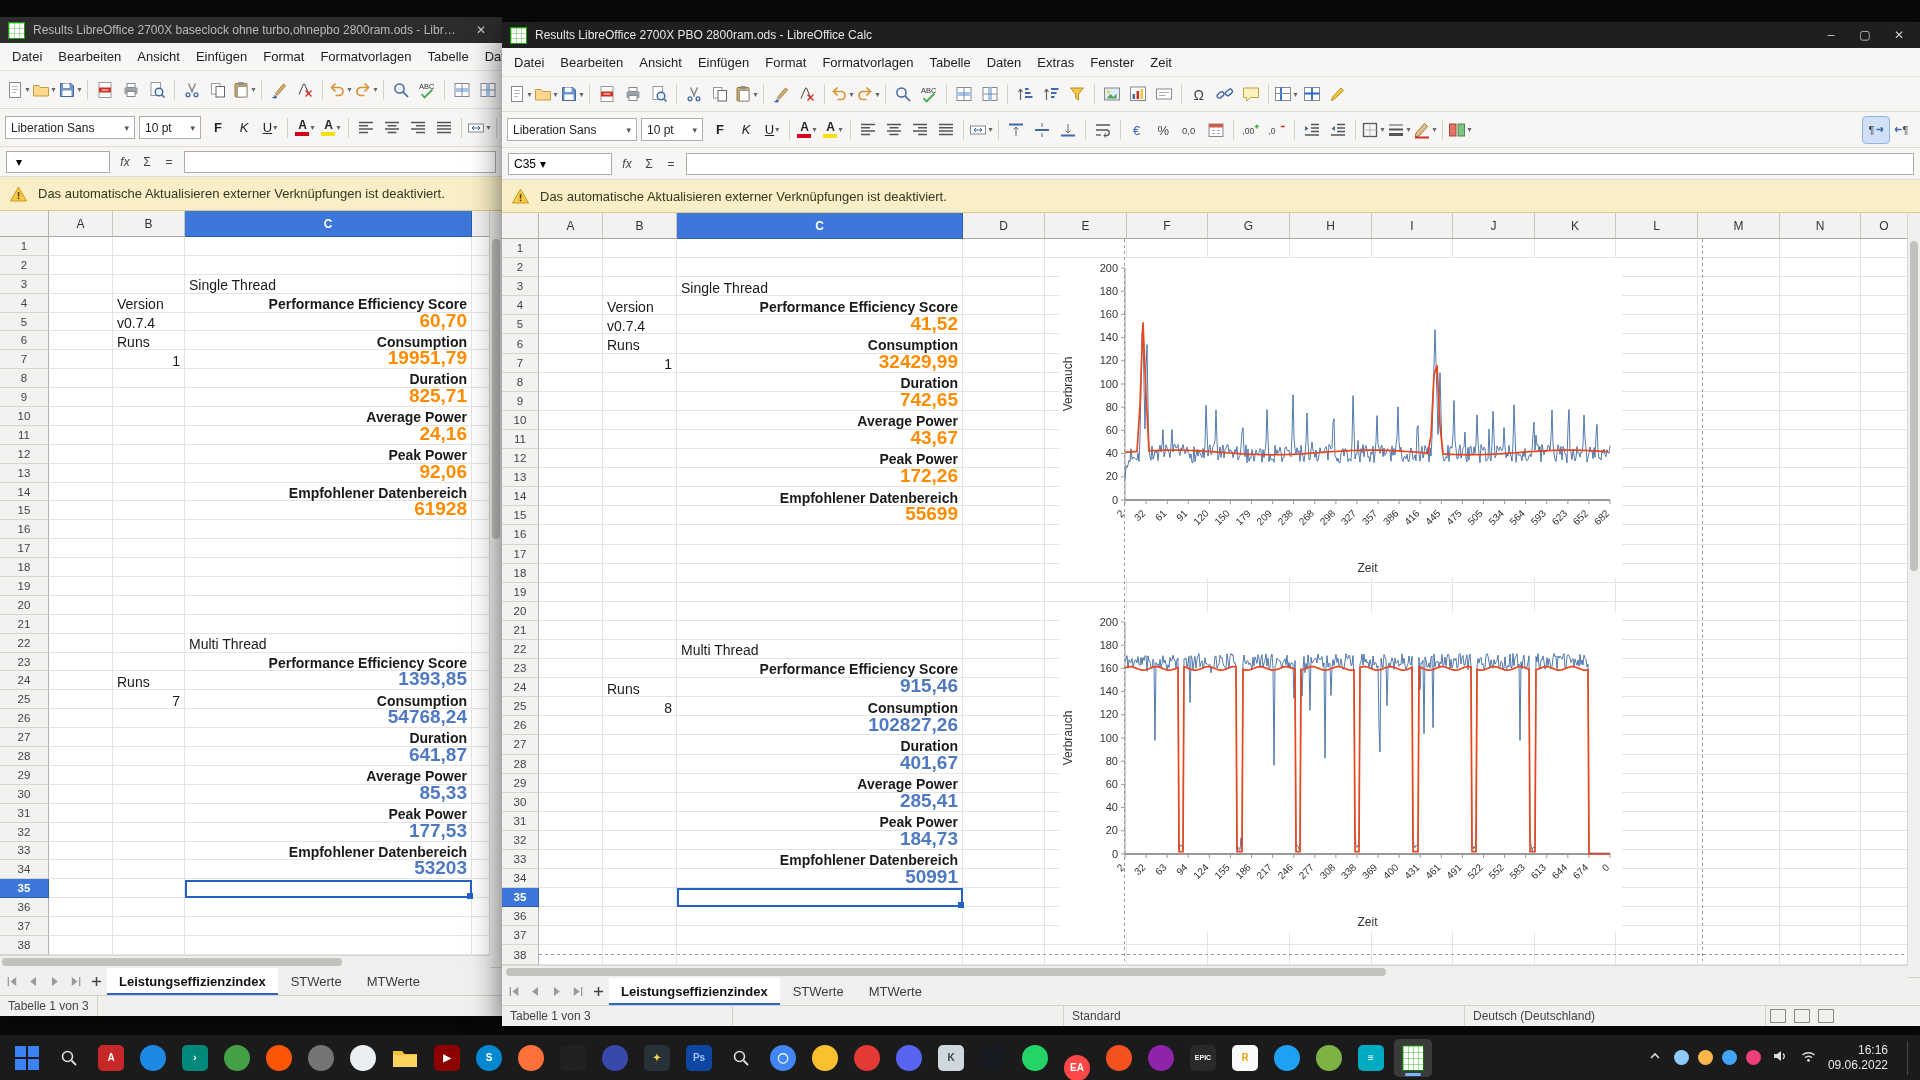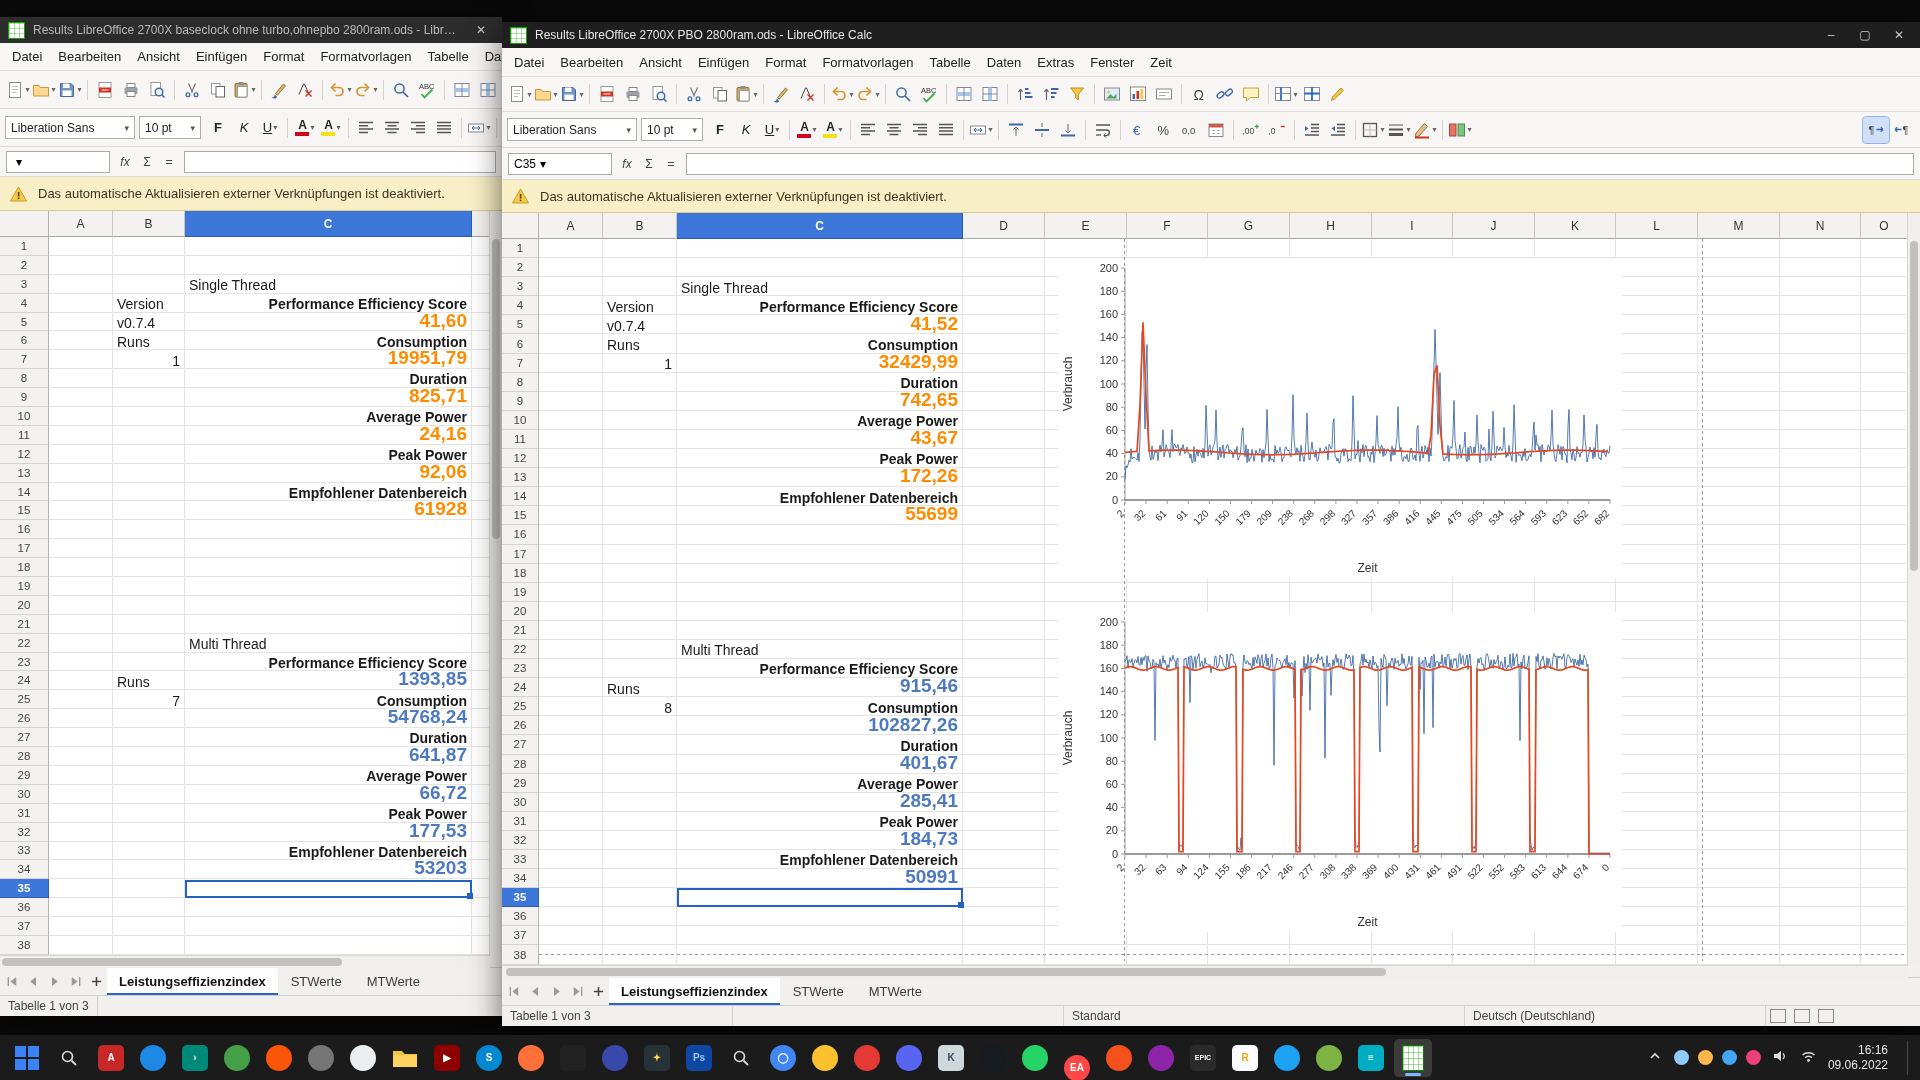--- a/index.html
+++ b/index.html
@@ -338,21 +338,21 @@
         </div>
         <div class="gcell" style="width: 18px;"></div>
       </div>
       <div class="grow" style="height: 18.9px;">
         <div class="rowhead" style="width: 49px;">5</div>
         <div class="gcell" style="width: 64px;"></div>
         <div class="gcell" style="width: 72px;">
           <span class="ctext plain left">v0.7.4</span>
         </div>
         <div class="gcell" style="width: 287px;">
-          <span class="ctext orange right">41,60</span>
+          <span class="ctext orange right">60,70</span>
         </div>
         <div class="gcell" style="width: 18px;"></div>
       </div>
       <div class="grow" style="height: 18.9px;">
         <div class="rowhead" style="width: 49px;">6</div>
         <div class="gcell" style="width: 64px;"></div>
         <div class="gcell" style="width: 72px;">
           <span class="ctext plain left">Runs</span>
         </div>
         <div class="gcell" style="width: 287px;">
@@ -559,21 +559,21 @@
         <div class="gcell" style="width: 287px;">
           <span class="ctext label right">Average Power</span>
         </div>
         <div class="gcell" style="width: 18px;"></div>
       </div>
       <div class="grow" style="height: 18.9px;">
         <div class="rowhead" style="width: 49px;">30</div>
         <div class="gcell" style="width: 64px;"></div>
         <div class="gcell" style="width: 72px;"></div>
         <div class="gcell" style="width: 287px;">
-          <span class="ctext blue right">66,72</span>
+          <span class="ctext blue right">85,33</span>
         </div>
         <div class="gcell" style="width: 18px;"></div>
       </div>
       <div class="grow" style="height: 18.9px;">
         <div class="rowhead" style="width: 49px;">31</div>
         <div class="gcell" style="width: 64px;"></div>
         <div class="gcell" style="width: 72px;"></div>
         <div class="gcell" style="width: 287px;">
           <span class="ctext label right">Peak Power</span>
         </div>

